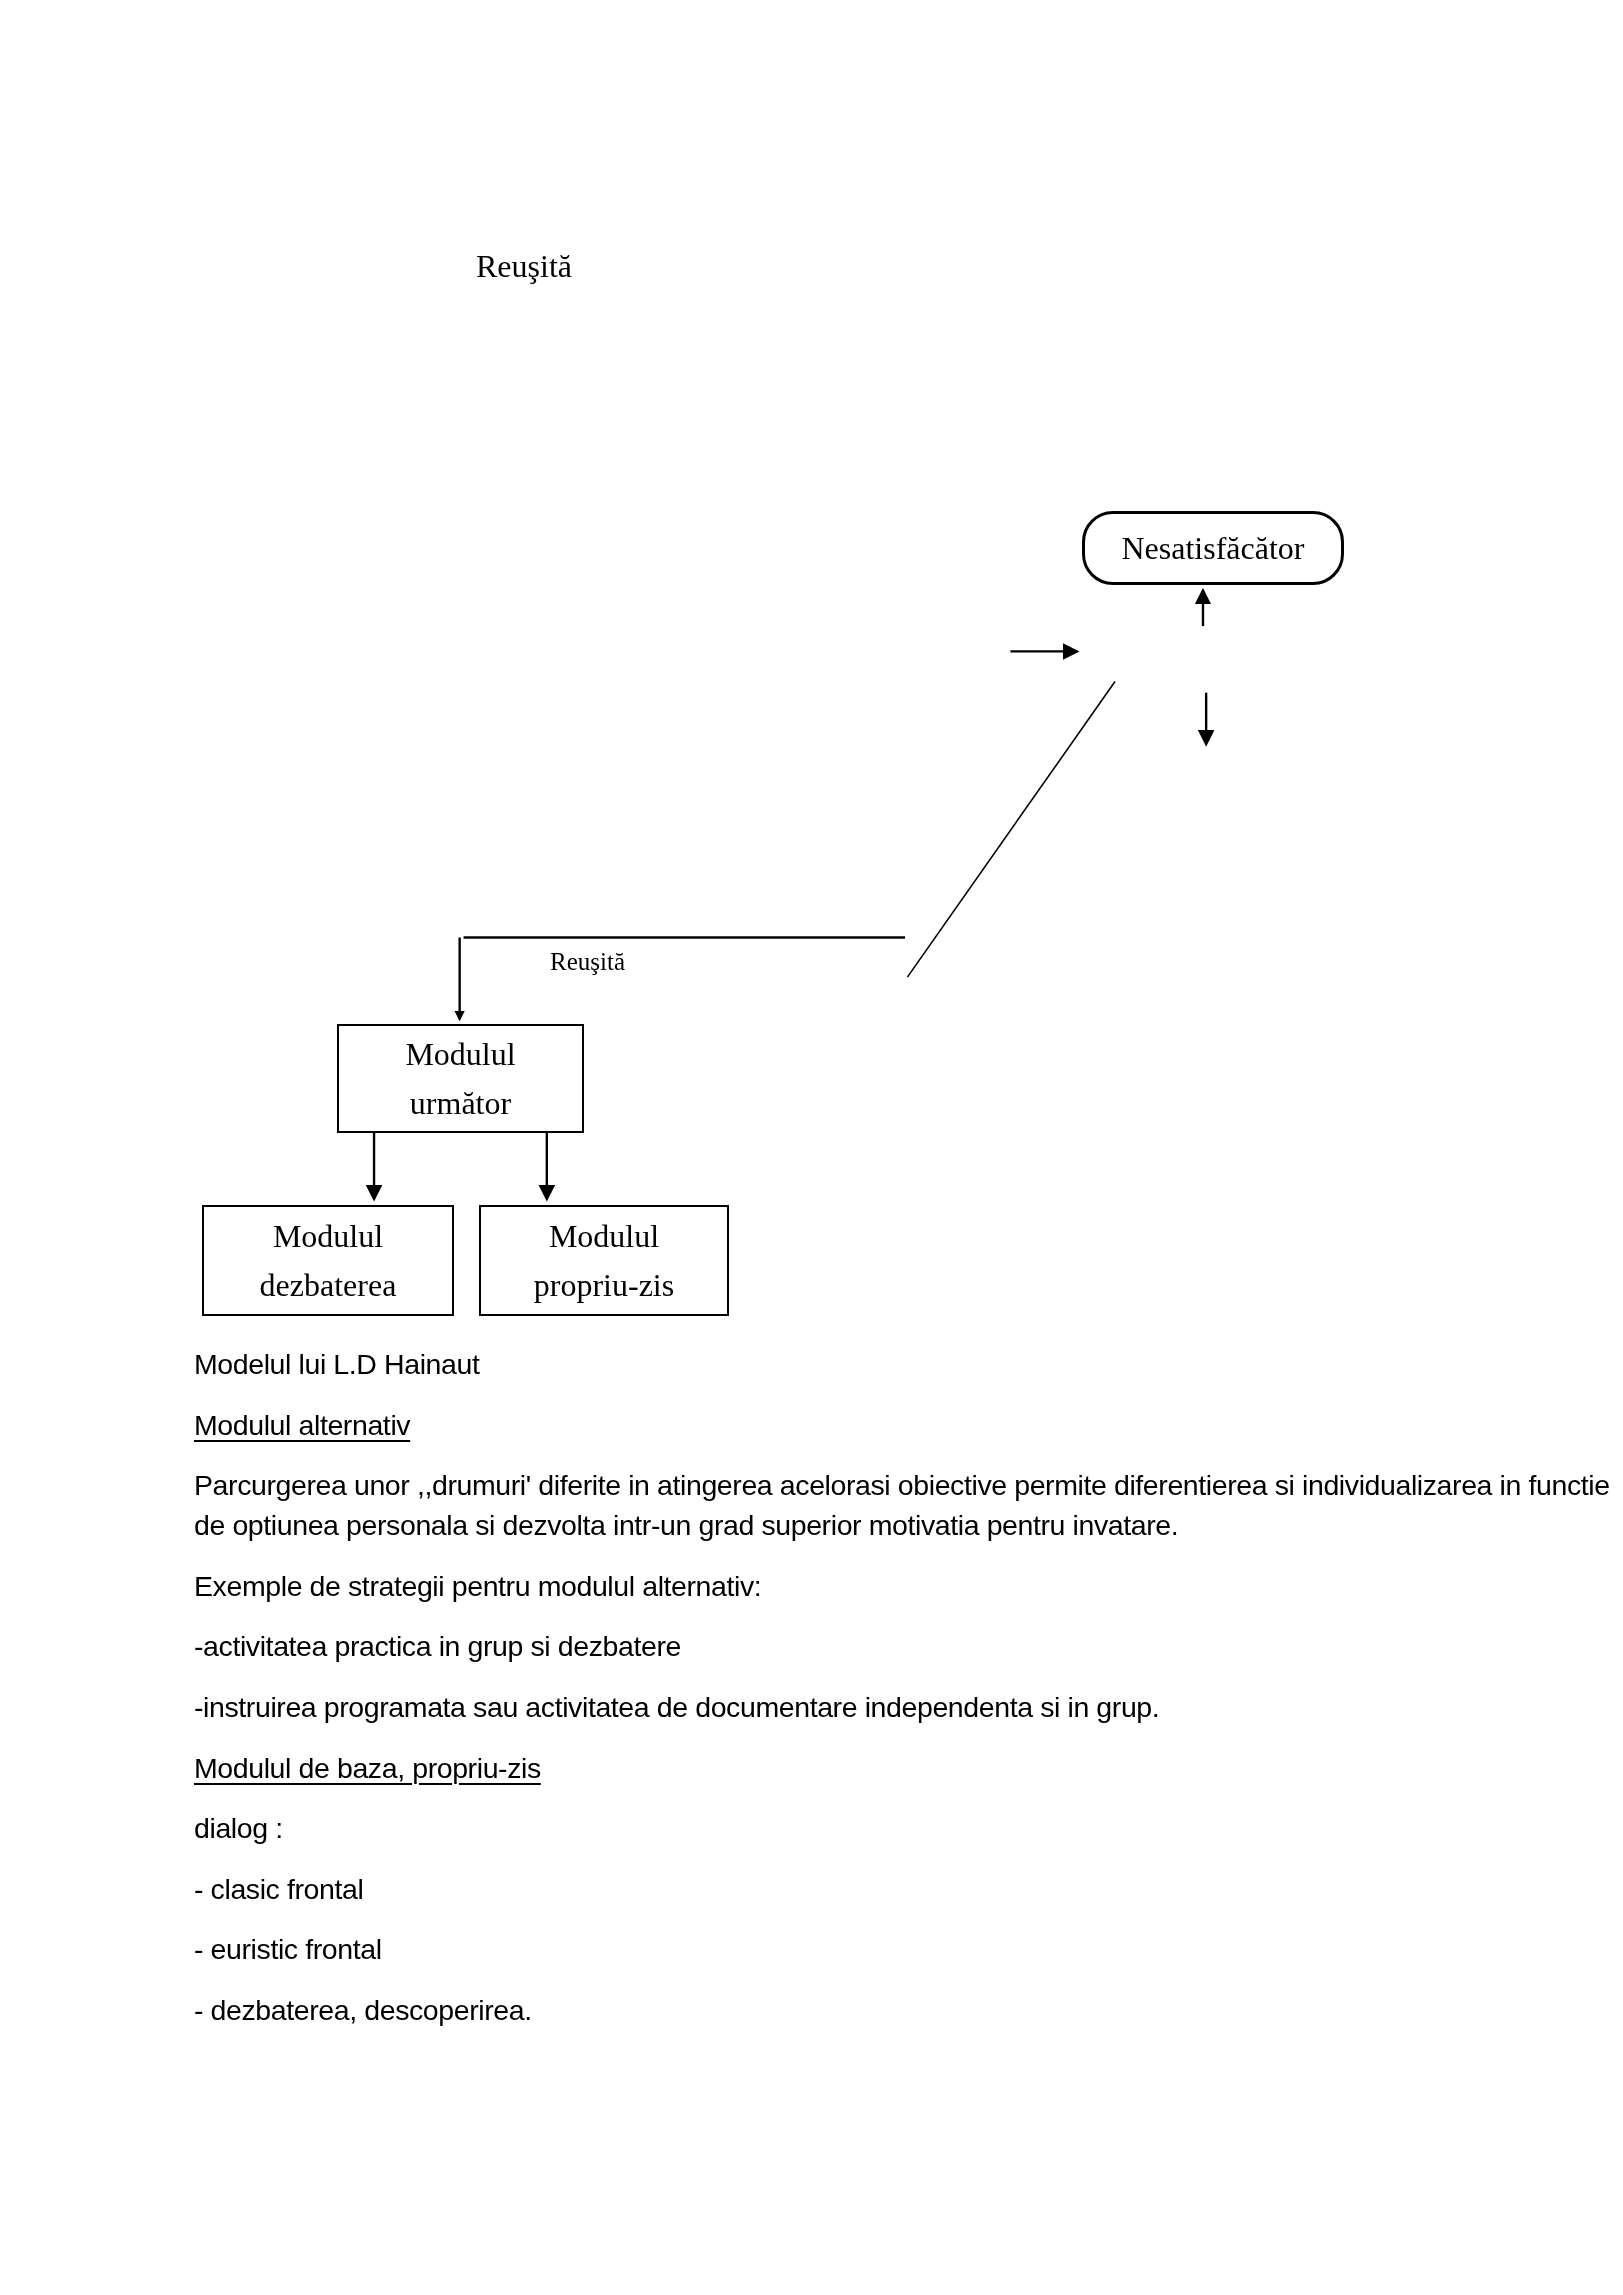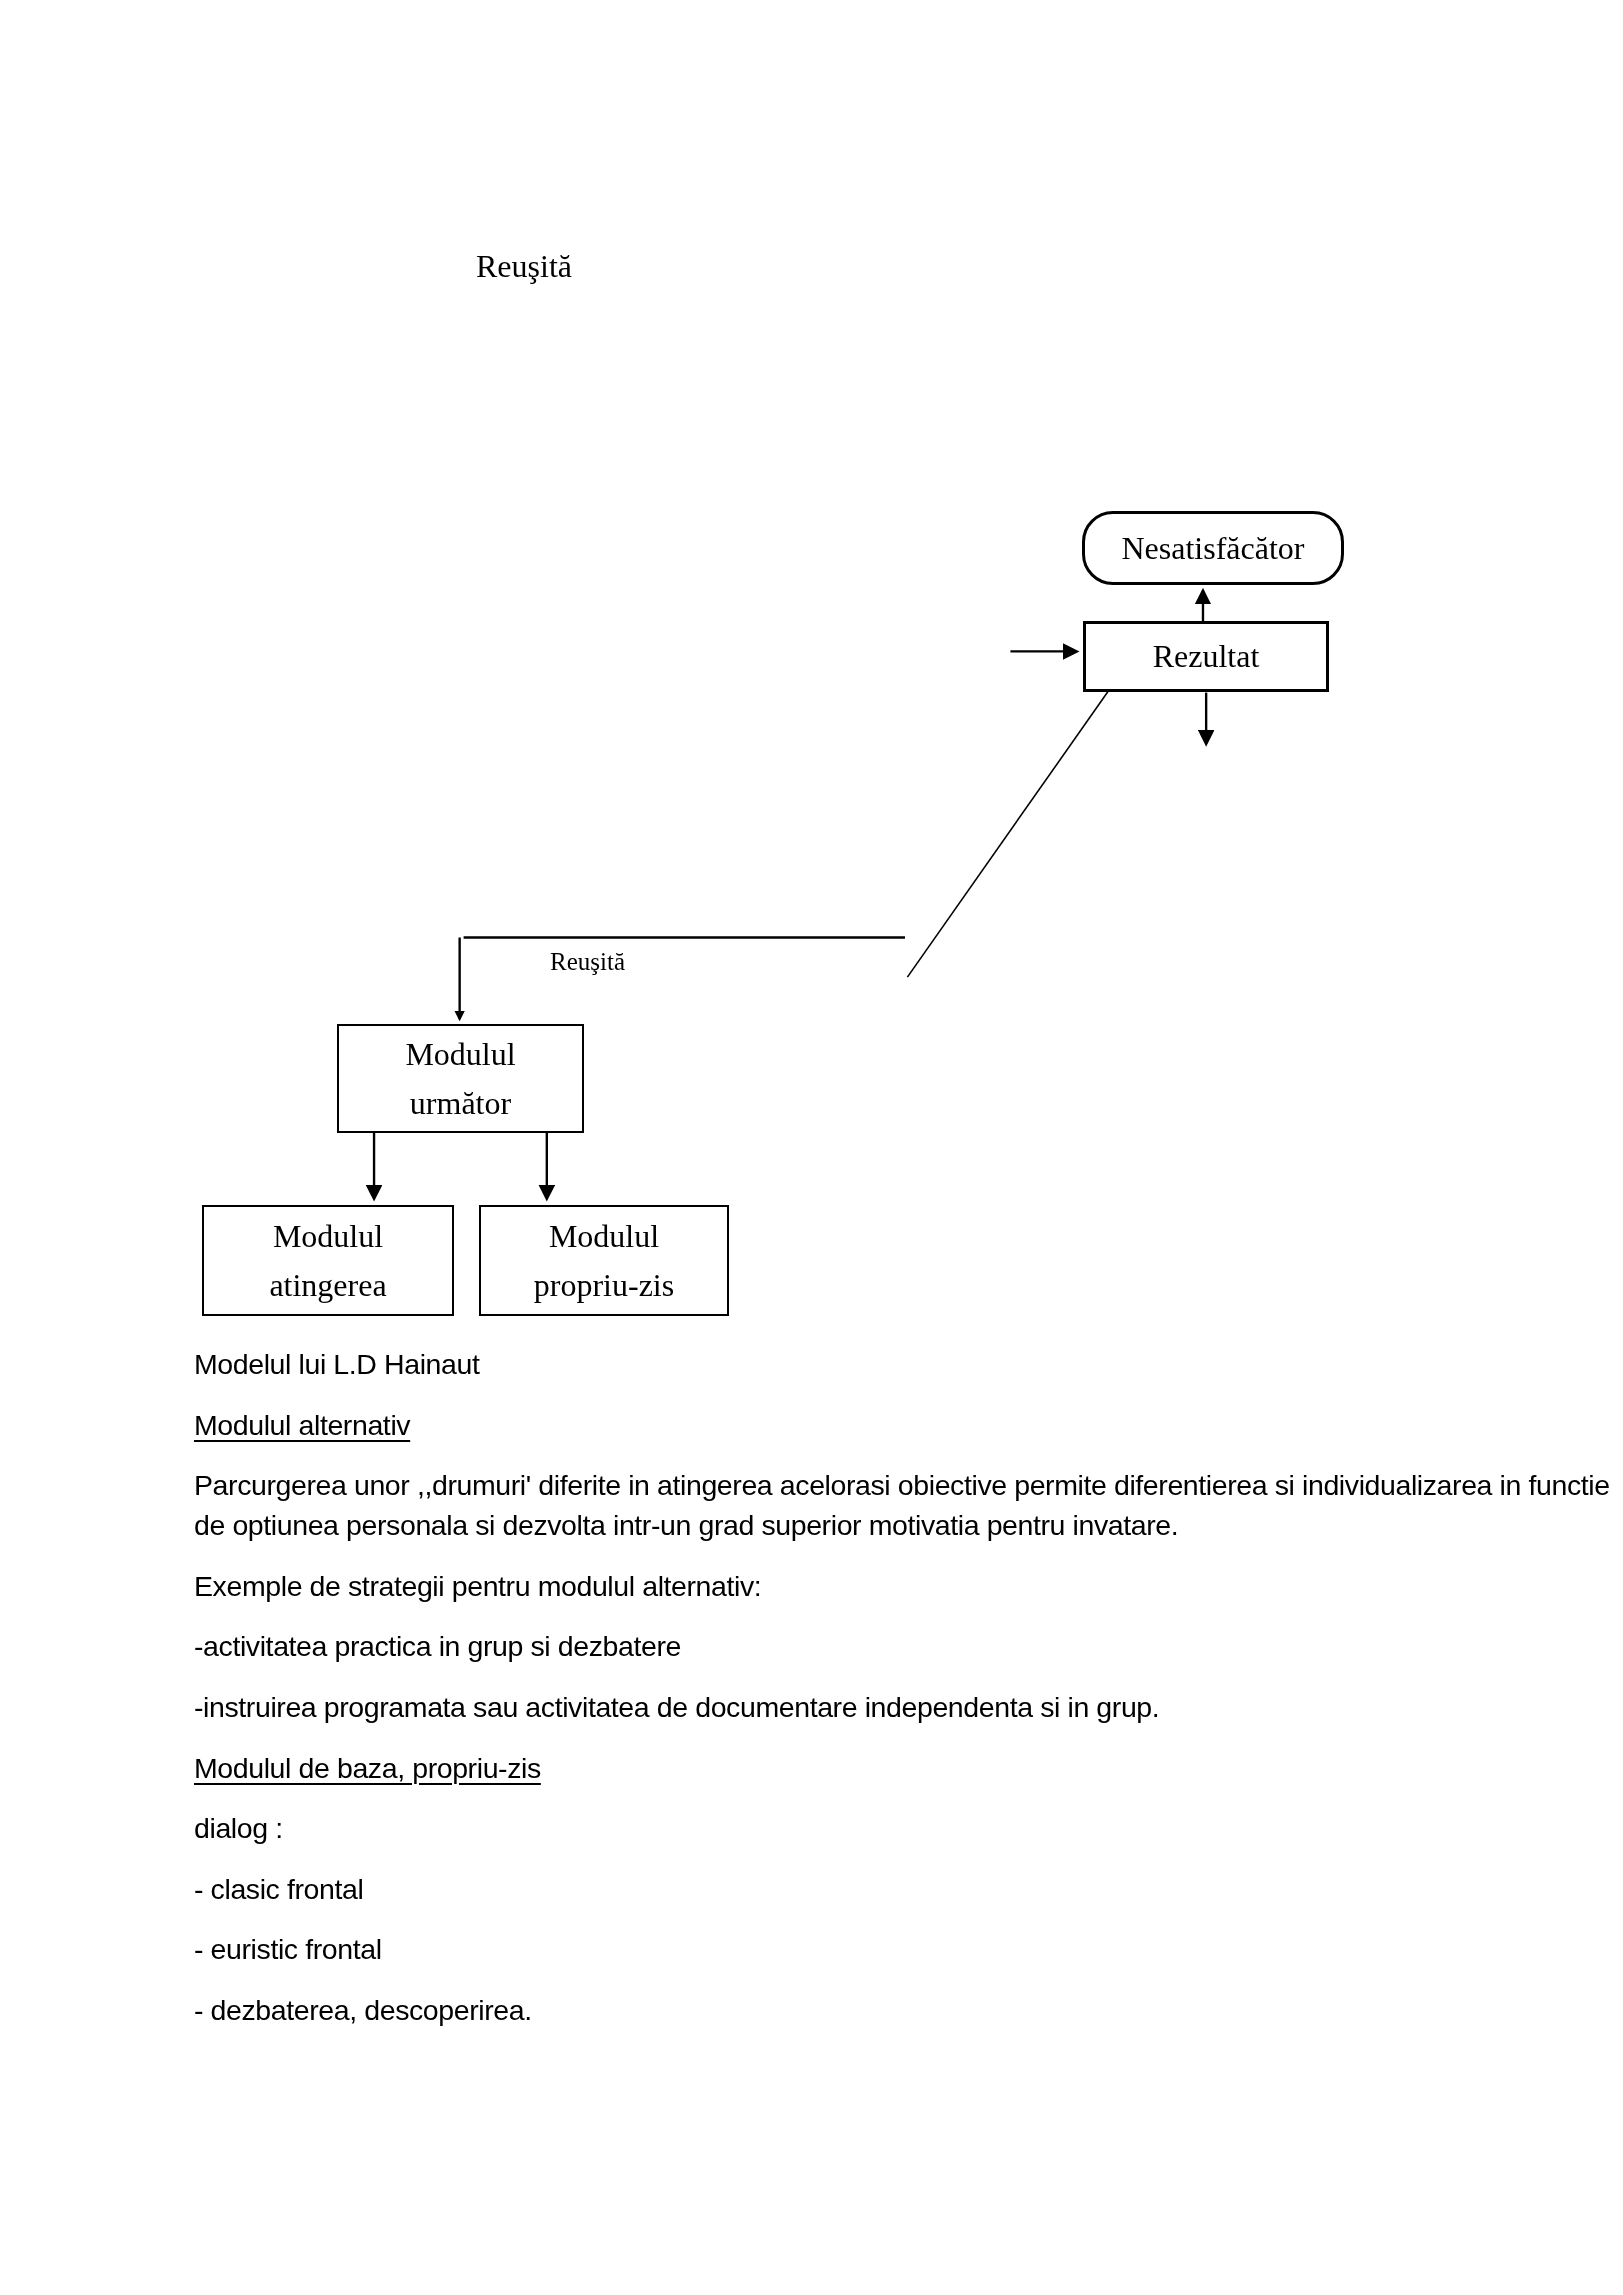--- a/index.html
+++ b/index.html
@@ -74,30 +74,27 @@
     <line x1="472" y1="1405" x2="472" y2="1512" stroke="#000" stroke-width="3" marker-end="url(#arrow)"></line>
     <line x1="690" y1="1405" x2="690" y2="1512" stroke="#000" stroke-width="3" marker-end="url(#arrow)"></line>
   </svg>
 
   <div class="diagram-label label-top">Reuşită</div>
   <div class="diagram-label label-mid">Reuşită</div>
 
   <div class="dbox box-nesatisfacator">
     <span>Nesatisfăcător</span>
   </div>
-  <div class="dbox box-rezultat">
-    <span>Rezultat</span>
-  </div>
   <div class="dbox box-urmator">
     <span>Modulul</span>
     <span>următor</span>
   </div>
   <div class="dbox box-alternativ">
     <span>Modulul</span>
-    <span>atingerea</span>
+    <span>dezbaterea</span>
   </div>
   <div class="dbox box-propriu">
     <span>Modulul</span>
     <span>propriu-zis</span>
   </div>
 
   <div class="textcol">
     <p>Modelul lui L.D Hainaut</p>
     <p class="underline">Modulul alternativ</p>
     <p>Parcurgerea unor ,,drumuri' diferite in atingerea acelorasi obiective permite diferentierea si individualizarea in functie de optiunea personala si dezvolta intr-un grad superior motivatia pentru invatare.</p>

